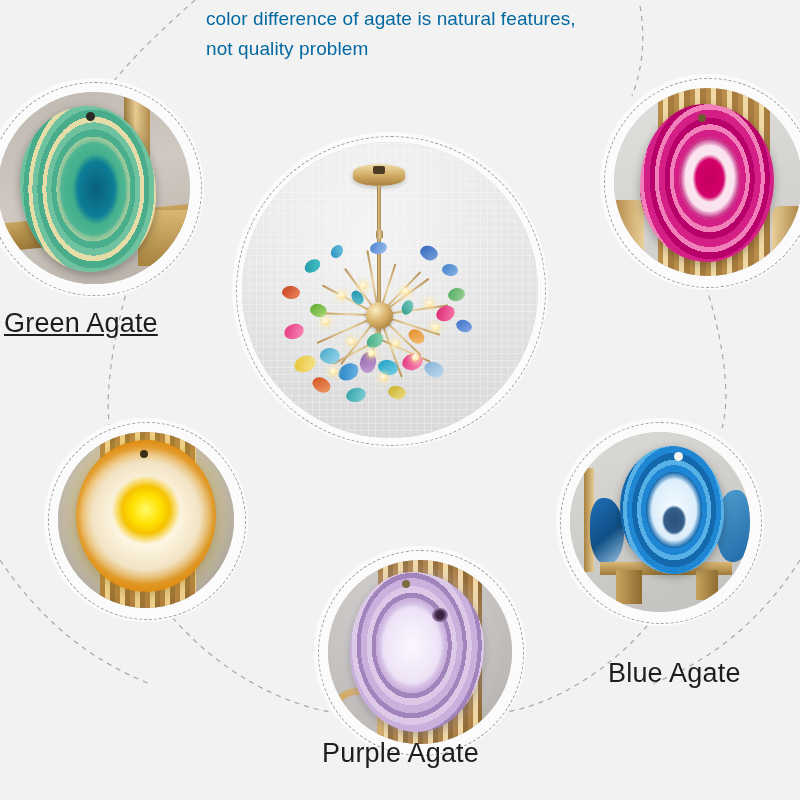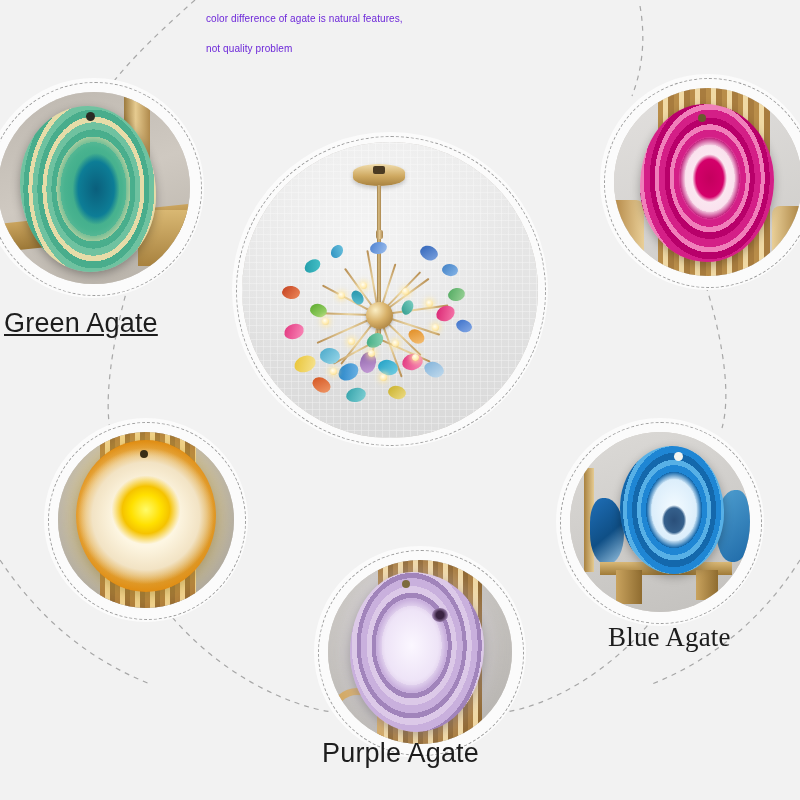--- a/index.html
+++ b/index.html
@@ -10,23 +10,23 @@
     overflow:hidden;
     position:relative;
   }
   #stage{position:absolute;inset:0;width:800px;height:800px;}
 
   
   .note{
     position:absolute;
     left:206px;top:4px;
     width:420px;
-    font-size:10px;
+    font-size:19px;
     line-height:30px;
-    color:#6d28d9;
+    color:#0369a1;
     letter-spacing:.1px;
     white-space:pre-line;
   }
 
   
   .arcs{position:absolute;inset:0;width:800px;height:800px;pointer-events:none;}
   .photo{
     position:absolute;border-radius:50%;overflow:hidden;
     background:#cfcac4;
   }
@@ -249,21 +249,21 @@
     <div style="position:absolute;left:126px;top:138px;width:22px;height:30px;background:linear-gradient(90deg,#c9a35e,#8f6c30);"></div>
     <div style="position:absolute;left:50px;top:14px;width:104px;height:128px;border-radius:50% 50% 48% 52%/48% 52% 48% 52%;
                 background:
                   radial-gradient(ellipse 16% 16% at 52% 58%, #2a4f7a 0%, #35608c 60%, rgba(53,96,140,0) 74%),
                   radial-gradient(ellipse 34% 38% at 52% 50%, #f4fbff 0%, #dceefb 62%, rgba(220,238,251,0) 78%),
                   repeating-radial-gradient(ellipse 58% 64% at 52% 50%, #1f86d4 0 5px, #57b0e6 5px 9px, #1468ac 9px 14px),
                   linear-gradient(140deg,#3f9fd8,#10608f);
                 box-shadow:0 3px 10px rgba(0,0,0,.28);"></div>
     <div style="position:absolute;left:104px;top:20px;width:9px;height:9px;border-radius:50%;background:#f2f4f0;"></div>
   </div>
-  <div class="label" style="left:608px;top:622px;font-family:Liberation Serif, serif;">Blue Agate</div>
+  <div class="label" style="left:608px;top:658px;">Blue Agate</div>
 
   <div class="gap" style="left:314px;top:546px;width:212px;height:212px;"></div>
   <div class="ring" style="left:318px;top:550px;width:204px;height:204px;"></div>
   <div class="photo" style="left:328px;top:560px;width:184px;height:184px;">
     <div style="position:absolute;inset:0;background:linear-gradient(160deg,#cecbc7,#b6b3af);"></div>
     <div style="position:absolute;left:50px;top:0;width:104px;height:184px;
          background:repeating-linear-gradient(90deg,#a87c3e 0 5px,#f0d8a2 5px 10px,#8f6730 10px 15px);"></div>
     <div style="position:absolute;left:2px;top:128px;width:40px;height:44px;border:7px solid #d3a963;border-radius:50% 50% 0 0;border-bottom:none;"></div>
     <div style="position:absolute;left:22px;top:12px;width:134px;height:160px;border-radius:46% 54% 50% 50%/50% 46% 54% 50%;
                 background:

